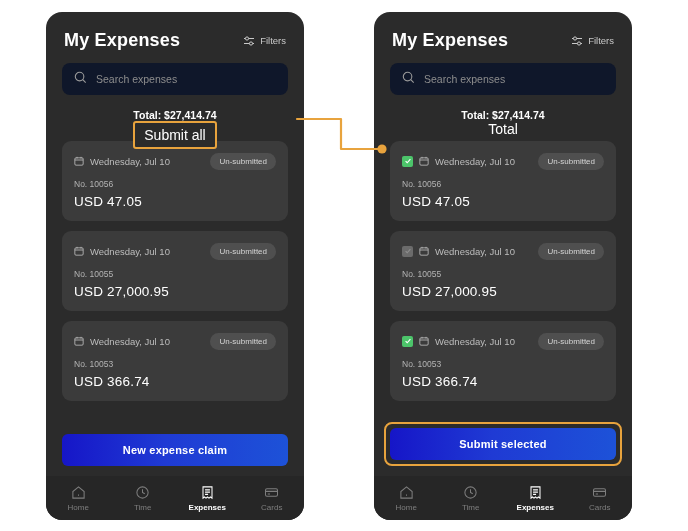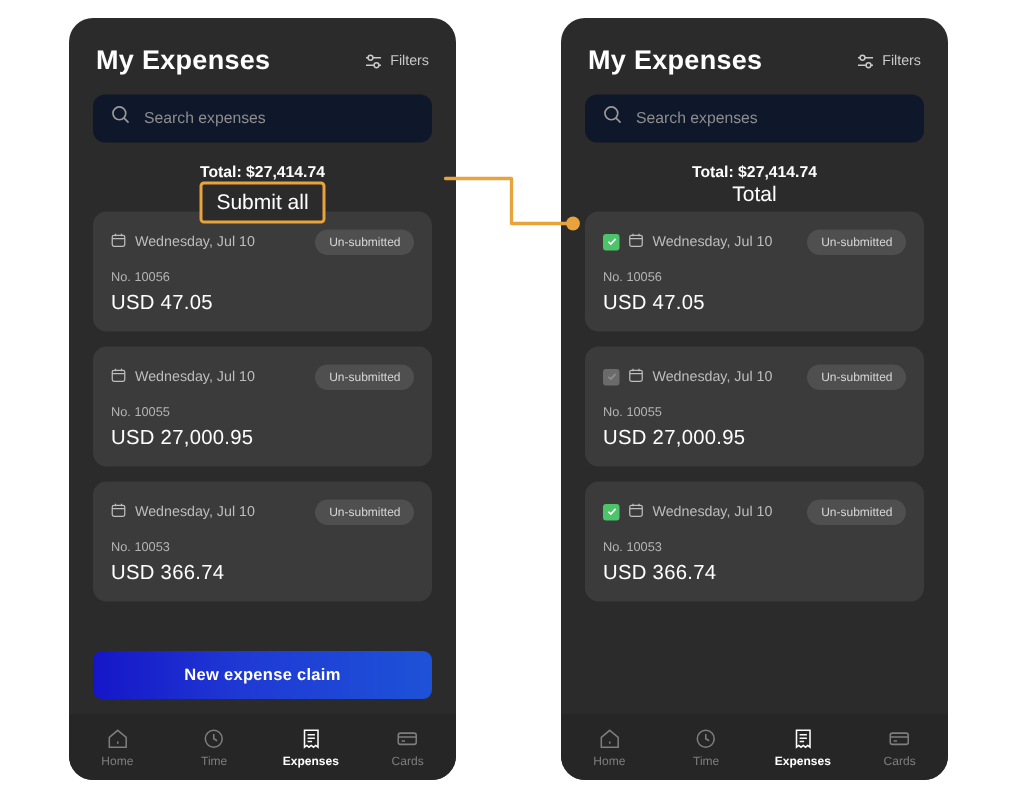--- a/index.html
+++ b/index.html
@@ -468,20 +468,25 @@
             </span>
             <span class="date">Wednesday, Jul 10</span>
             <span class="badge">Un-submitted</span>
           </div>
           <div class="num">No. 10053</div>
           <div class="amt">USD 366.74</div>
         </div>
 
       </div>
 
+      <div class="cta-wrap">
+        <div class="cta-highlight">
+          <div class="cta">Submit selected</div>
+        </div>
+      </div>
 
     </div>
 
     <div class="nav">
       <div class="nav-item">
         <span>
           <svg width="15" height="15" viewBox="0 0 16 16" fill="none" stroke="#7e7e7e" stroke-width="1.1">
             <path d="M8 2 L14 7 V14 H2 V7 Z"></path>
               <line x1="8" y1="10" x2="8" y2="11.5"></line>
           </svg>

